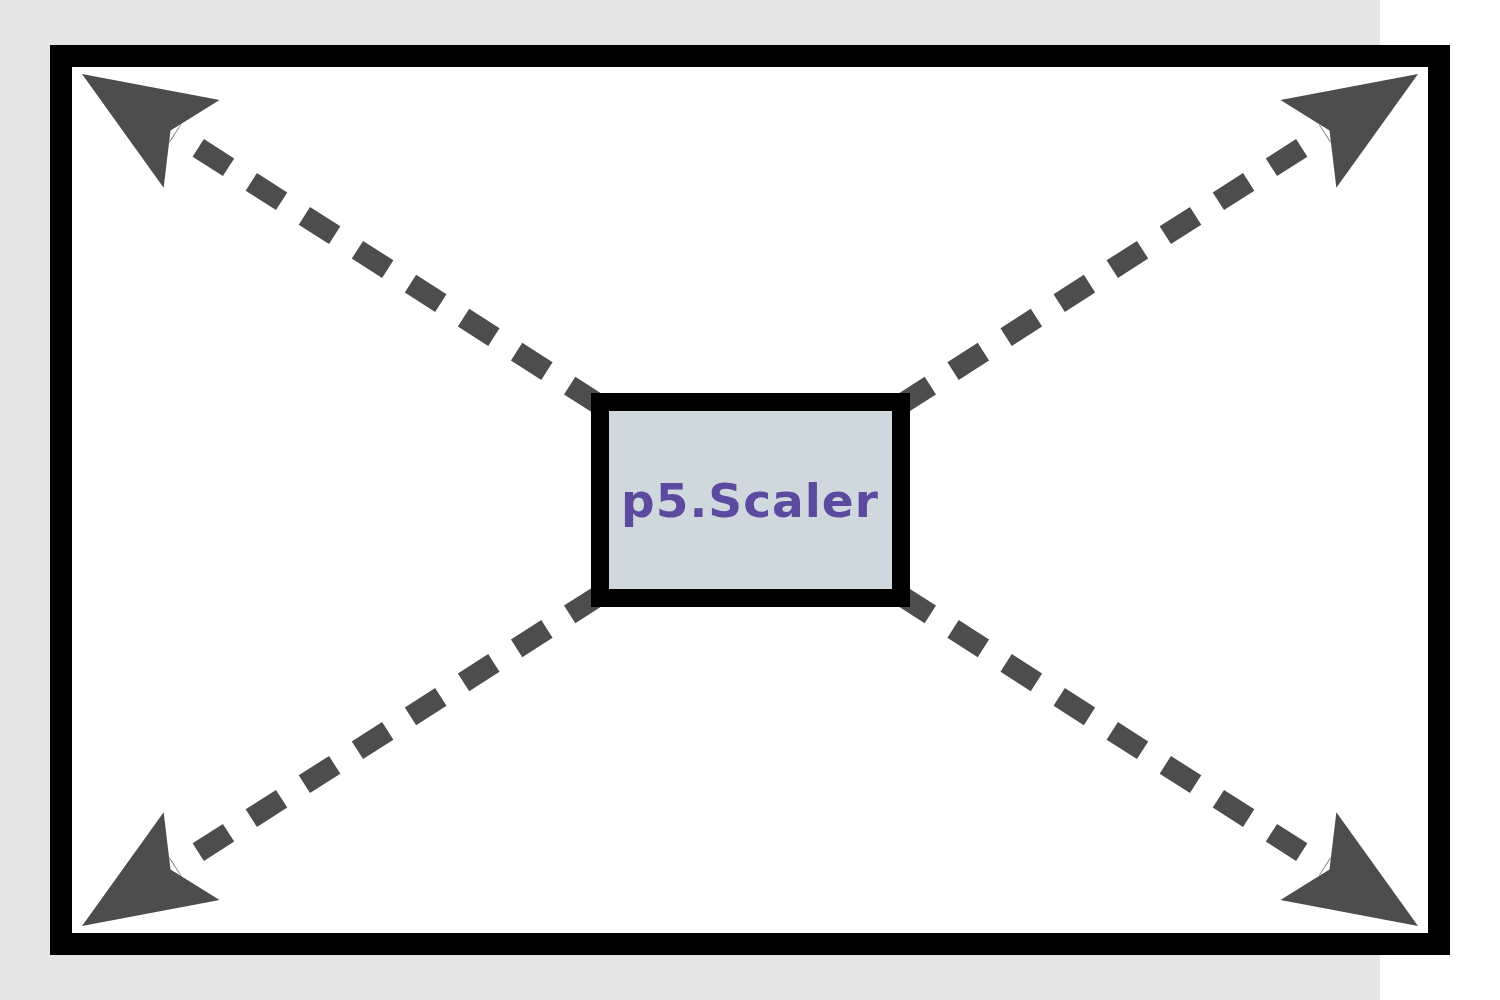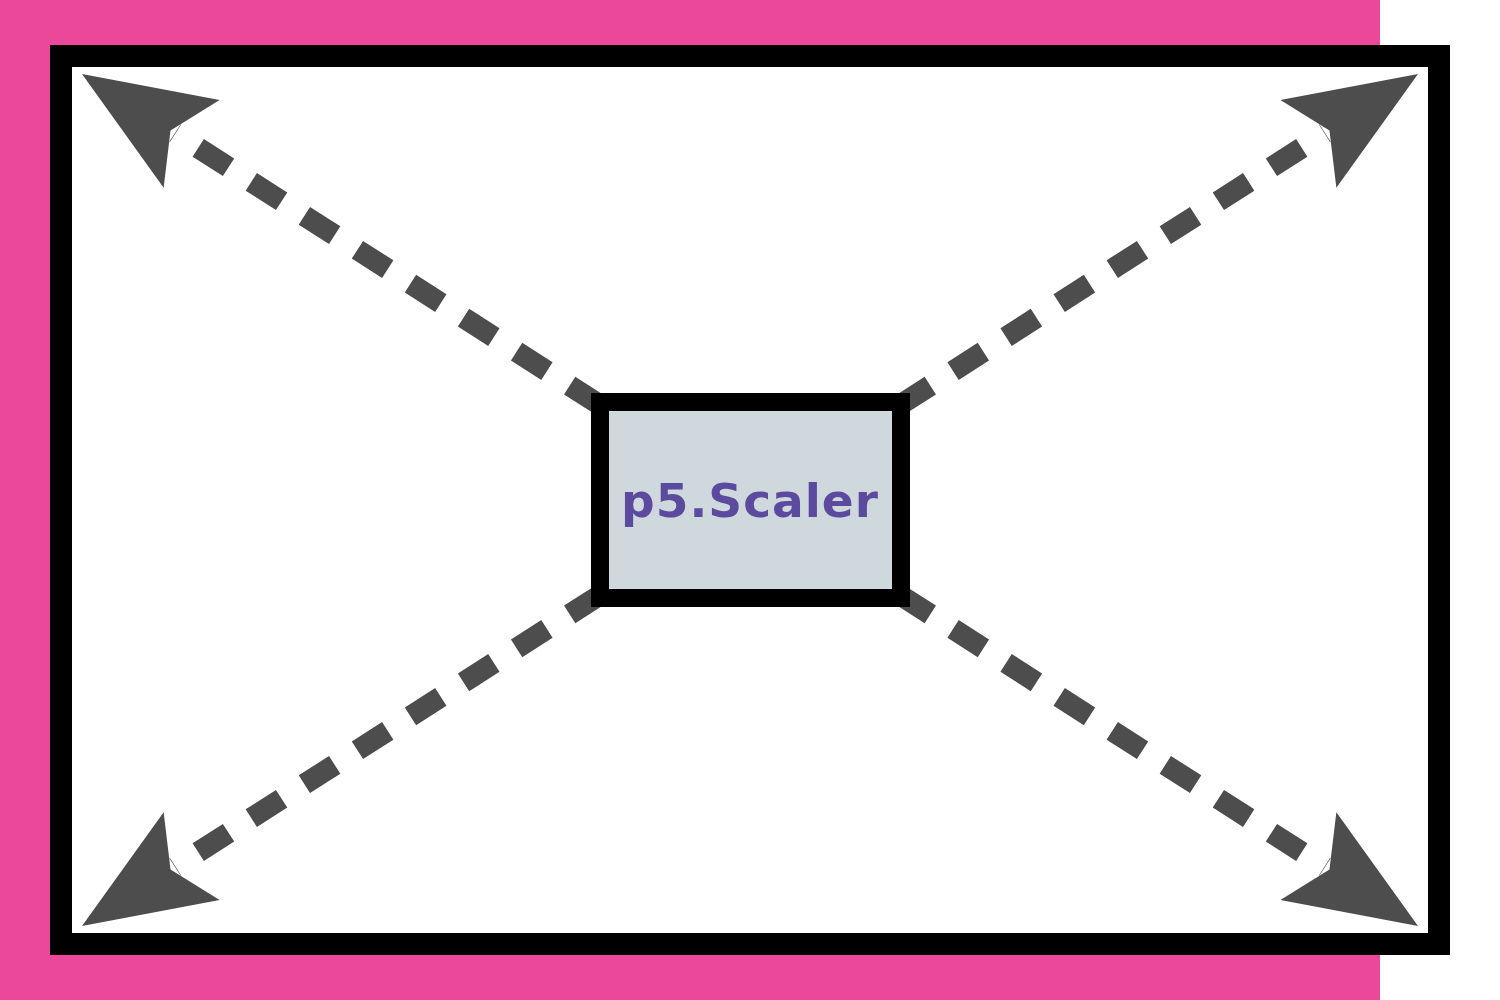--- a/index.html
+++ b/index.html
@@ -7,21 +7,21 @@
     padding: 0;
     background: #ffffff;
     width: 1500px;
     height: 1000px;
     overflow: hidden;
   }
   .stage {
     position: relative;
     width: 1380px;
     height: 1000px;
-    background: #ec4899;
+    background: #e5e5e5;
   }
   svg {
     display: block;
     width: 1500px;
     height: 1000px;
   }
   .box-label {
     font-family: "DejaVu Sans", "Liberation Sans", sans-serif;
     font-weight: bold;
     font-size: 47px;

